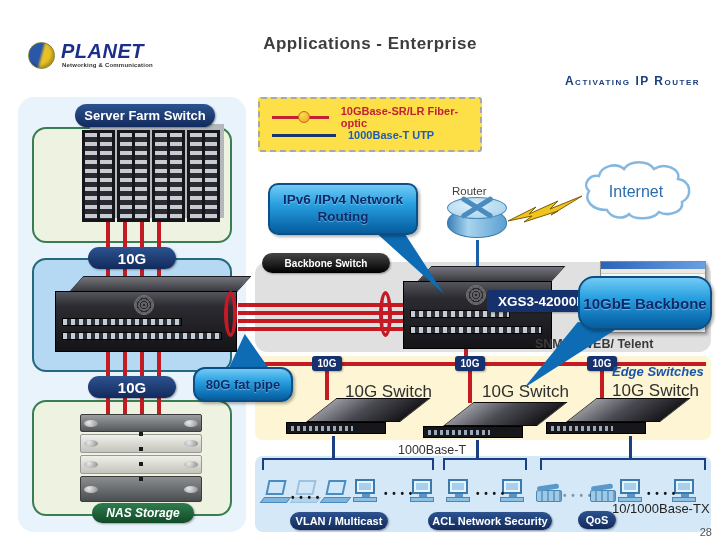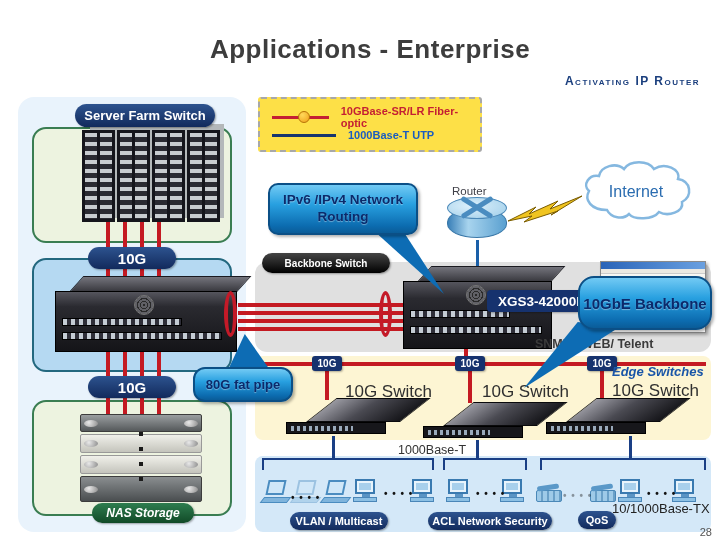--- a/index.html
+++ b/index.html
@@ -8,21 +8,21 @@
   #slide { position:relative; width:720px; height:540px; background:#fff; }
 
   
   .logo-wrap { left:28px; top:40px; width:130px; height:44px; }
   .logo-globe { left:0; top:2px; width:27px; height:27px; border-radius:50%;
     background:linear-gradient(105deg,#2a57a8 44%,#e8c225 56%);
     border:1px solid #7a7a3a; box-shadow:inset -2px -2px 3px rgba(0,0,0,.25); }
   .logo-brand { left:33px; top:0px; font-size:20px; font-weight:bold; font-style:italic;
     color:#1b2f8a; letter-spacing:.5px; }
   .logo-tag { left:34px; top:22px; font-size:6px; font-weight:bold; color:#333; letter-spacing:.2px; }
-  .title { left:160px; top:34px; width:420px; text-align:center; font-size:26px; font-weight:bold;
+  .title { left:160px; top:34px; width:420px; text-align:center; font-size:17px; font-weight:bold;
     color:#3d3d3d; letter-spacing:.5px; }
   .slogan { right:20px; top:74px; font-size:12px; font-weight:bold; color:#1b3f7e;
     font-variant:small-caps; letter-spacing:1.5px; }
 
   
   .legend { left:258px; top:97px; width:224px; height:55px; background:#fde047;
     border:2px dashed #a8a8a8; border-radius:3px; z-index:5; padding:9px 12px; }
   .leg-row { position:relative; height:18px; display:flex; align-items:center; }
   .leg-line-fiber { width:64px; height:3px; background:#c41f33; position:relative; }
   .leg-line-fiber .bead { position:absolute; left:26px; top:-5px; width:12px; height:12px; border-radius:50%;
@@ -169,20 +169,25 @@
   .phone .handset { position:absolute; left:1px; top:3px; width:22px; height:5px; background:#5a98c8;
     border-radius:3px; transform:rotate(-8deg); }
   .dots { font-size:10px; font-weight:bold; color:#111; letter-spacing:1px; z-index:4; }
   .ghost { opacity:.4; }
 </style>
 </head>
 <body>
 
 <div id="slide">
 
+  <div class="abs logo-wrap">
+    <div class="abs logo-globe"></div>
+    <div class="abs logo-brand">PLANET</div>
+    <div class="abs logo-tag">Networking &amp; Communication</div>
+  </div>
   <div class="abs title">Applications - Enterprise</div>
   <div class="abs slogan">Activating IP Router</div>
 
   <div class="abs left-panel"></div>
   <div class="abs green-box" style="top:127px;"></div>
   <div class="abs blue-box"></div>
   <div class="abs green-box" style="top:400px;"></div>
   <div class="abs grey-panel"></div>
   <div class="abs yellow-panel"></div>
   <div class="abs bluebottom-panel"></div>

